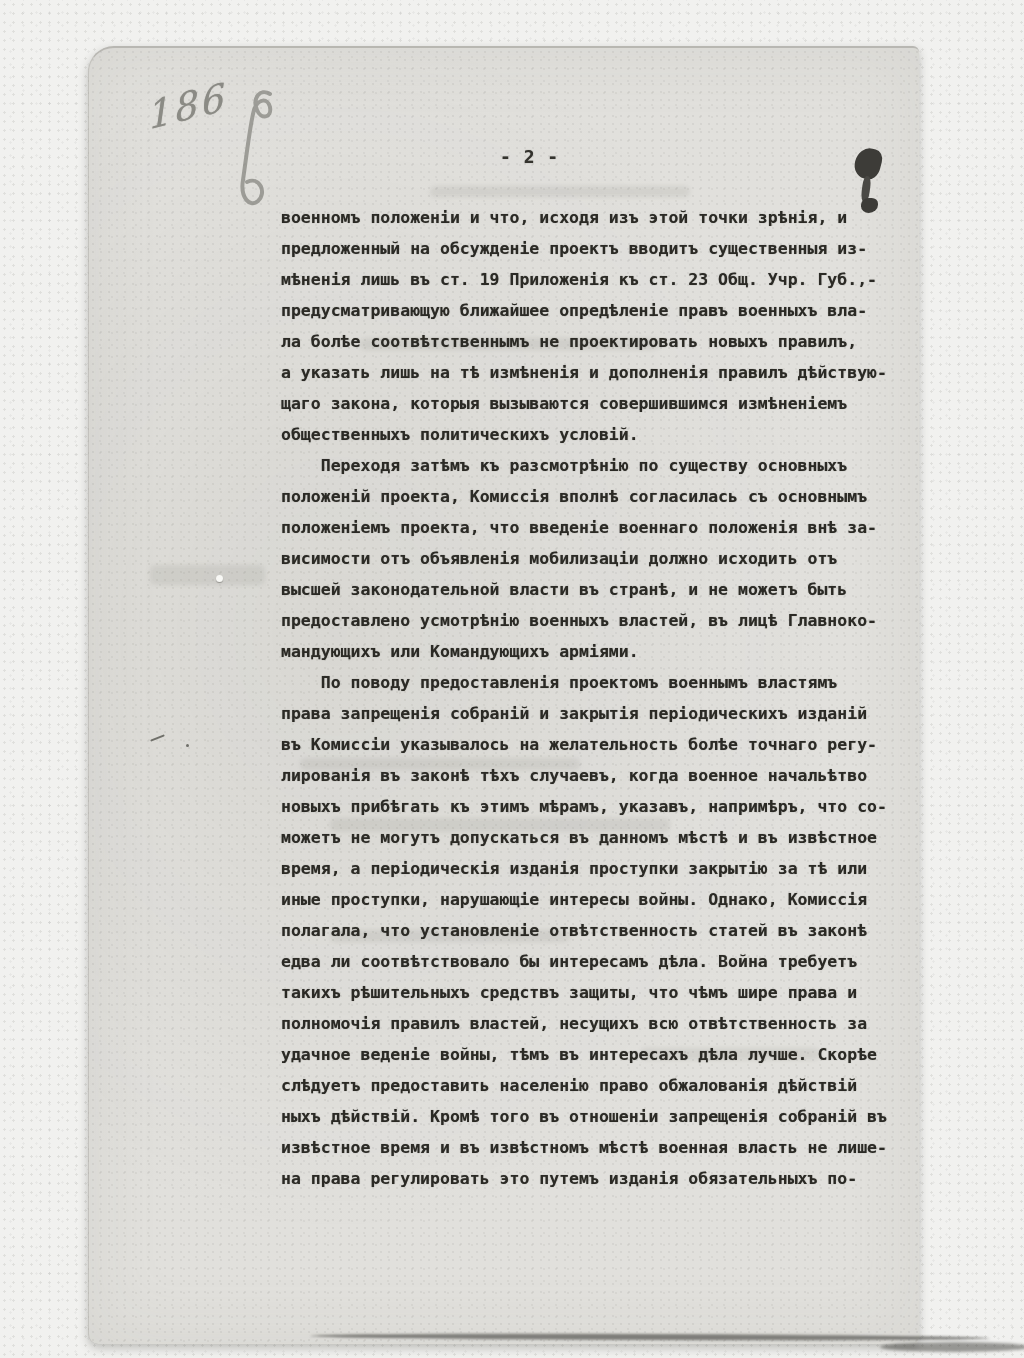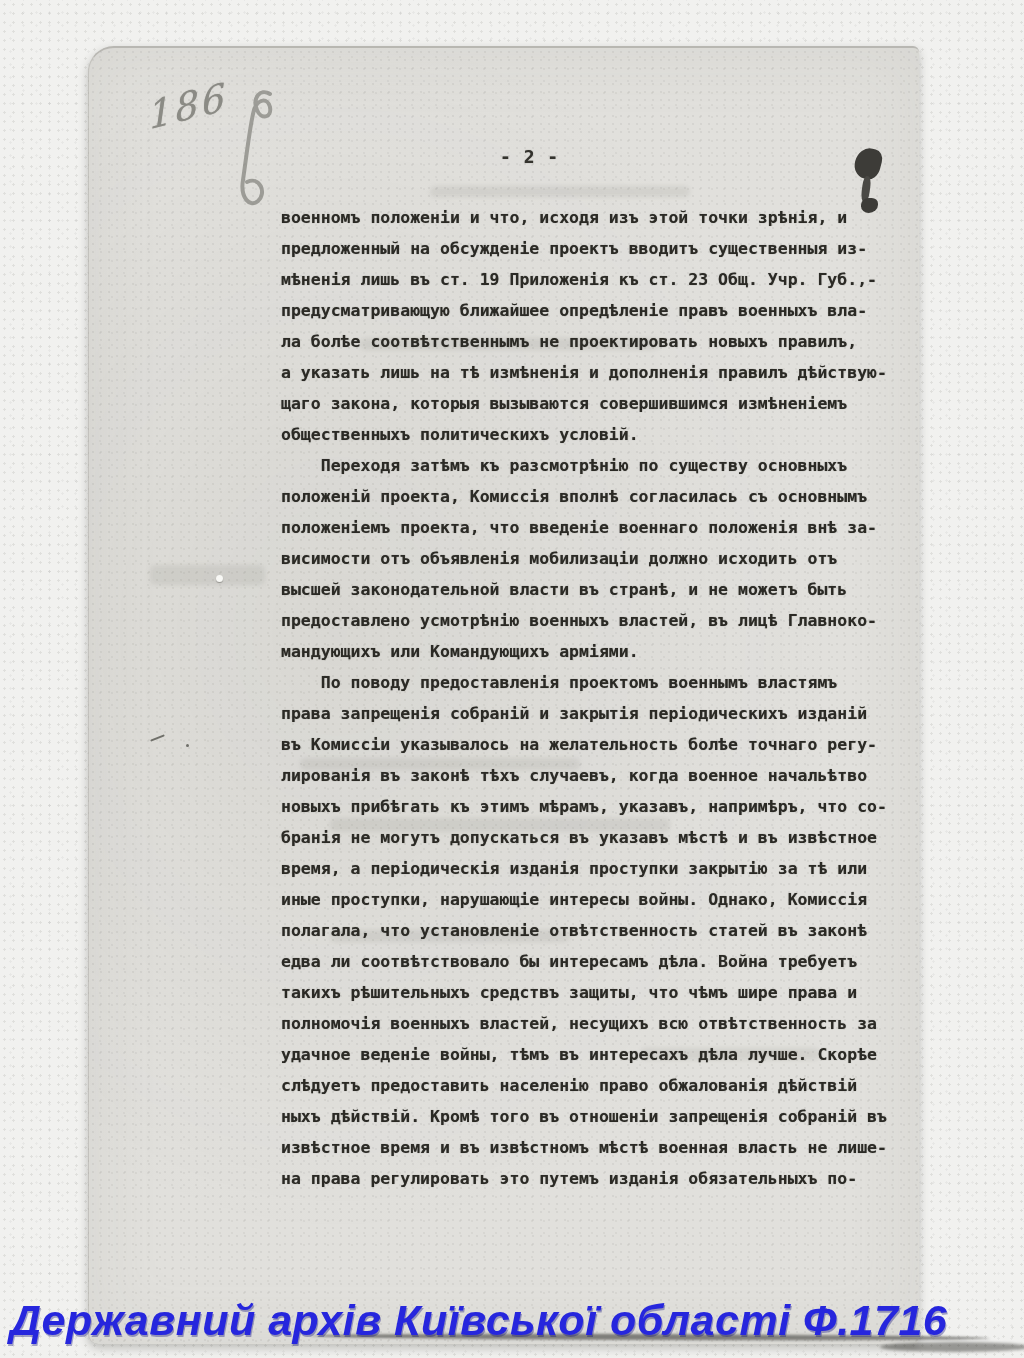--- a/index.html
+++ b/index.html
@@ -116,35 +116,34 @@
       <div class="tline">положеніемъ проекта, что введеніе военнаго положенія внѣ за-</div>
       <div class="tline">висимости отъ объявленія мобилизаціи должно исходить отъ</div>
       <div class="tline">высшей законодательной власти въ странѣ, и не можетъ быть</div>
       <div class="tline">предоставлено усмотрѣнію военныхъ властей, въ лицѣ Главноко-</div>
       <div class="tline">мандующихъ или Командующихъ арміями.</div>
       <div class="tline">    По поводу предоставленія проектомъ военнымъ властямъ</div>
       <div class="tline">права запрещенія собраній и закрытія періодическихъ изданій</div>
       <div class="tline">въ Комиссіи указывалось на желательность болѣе точнаго регу-</div>
       <div class="tline">лированія въ законѣ тѣхъ случаевъ, когда военное начальѣтво</div>
       <div class="tline">новыхъ прибѣгать къ этимъ мѣрамъ, указавъ, напримѣръ, что со-</div>
-      <div class="tline">бранія не могутъ допускаться въ указавъ мѣстѣ и въ извѣстное</div>
+      <div class="tline">можетъ не могутъ допускаться въ данномъ мѣстѣ и въ извѣстное</div>
       <div class="tline">время, а періодическія изданія проступки закрытію за тѣ или</div>
       <div class="tline">иные проступки, нарушающіе интересы войны. Однако, Комиссія</div>
       <div class="tline">полагала, что установленіе отвѣтственность статей въ законѣ</div>
       <div class="tline">едва ли соотвѣтствовало бы интересамъ дѣла. Война требуетъ</div>
       <div class="tline">такихъ рѣшительныхъ средствъ защиты, что чѣмъ шире права и</div>
-      <div class="tline">полномочія военныхъ властей, несущихъ всю отвѣтственность за</div>
+      <div class="tline">полномочія правилъ властей, несущихъ всю отвѣтственность за</div>
       <div class="tline">удачное веденіе войны, тѣмъ въ интересахъ дѣла лучше. Скорѣе</div>
       <div class="tline">слѣдуетъ предоставить населенію право обжалованія дѣйствій</div>
       <div class="tline">ныхъ дѣйствій. Кромѣ того въ отношеніи запрещенія собраній въ</div>
       <div class="tline">извѣстное время и въ извѣстномъ мѣстѣ военная власть не лише-</div>
       <div class="tline">на права регулировать это путемъ изданія обязательныхъ по-</div>
     </div>
 
   <div class="hole"></div>
   <div class="dash1"></div>
   <div class="dash2"></div>
 
   <div class="bottom-shadow"></div>
   <div class="corner-shadow"></div>
 
-  <div class="watermark" style="color: rgb(38, 38, 221);">Державний архів Київської області Ф.1716</div>
 </div>
 
 </body></html>

